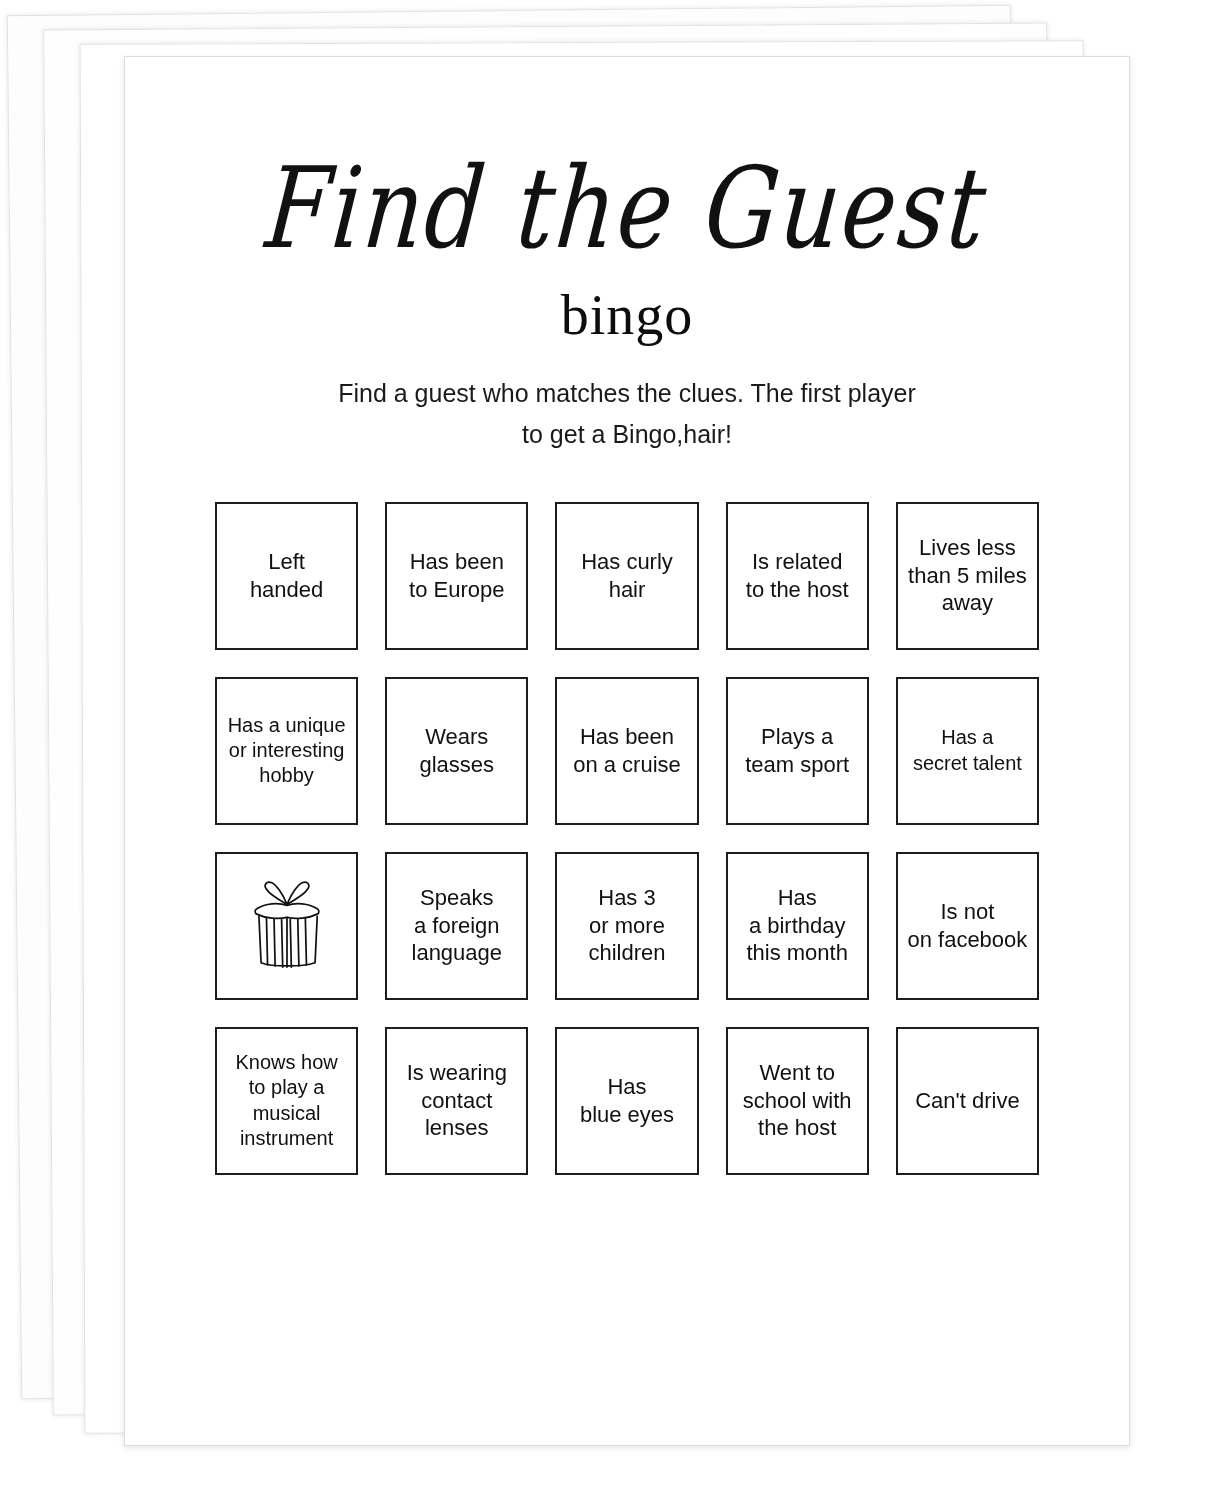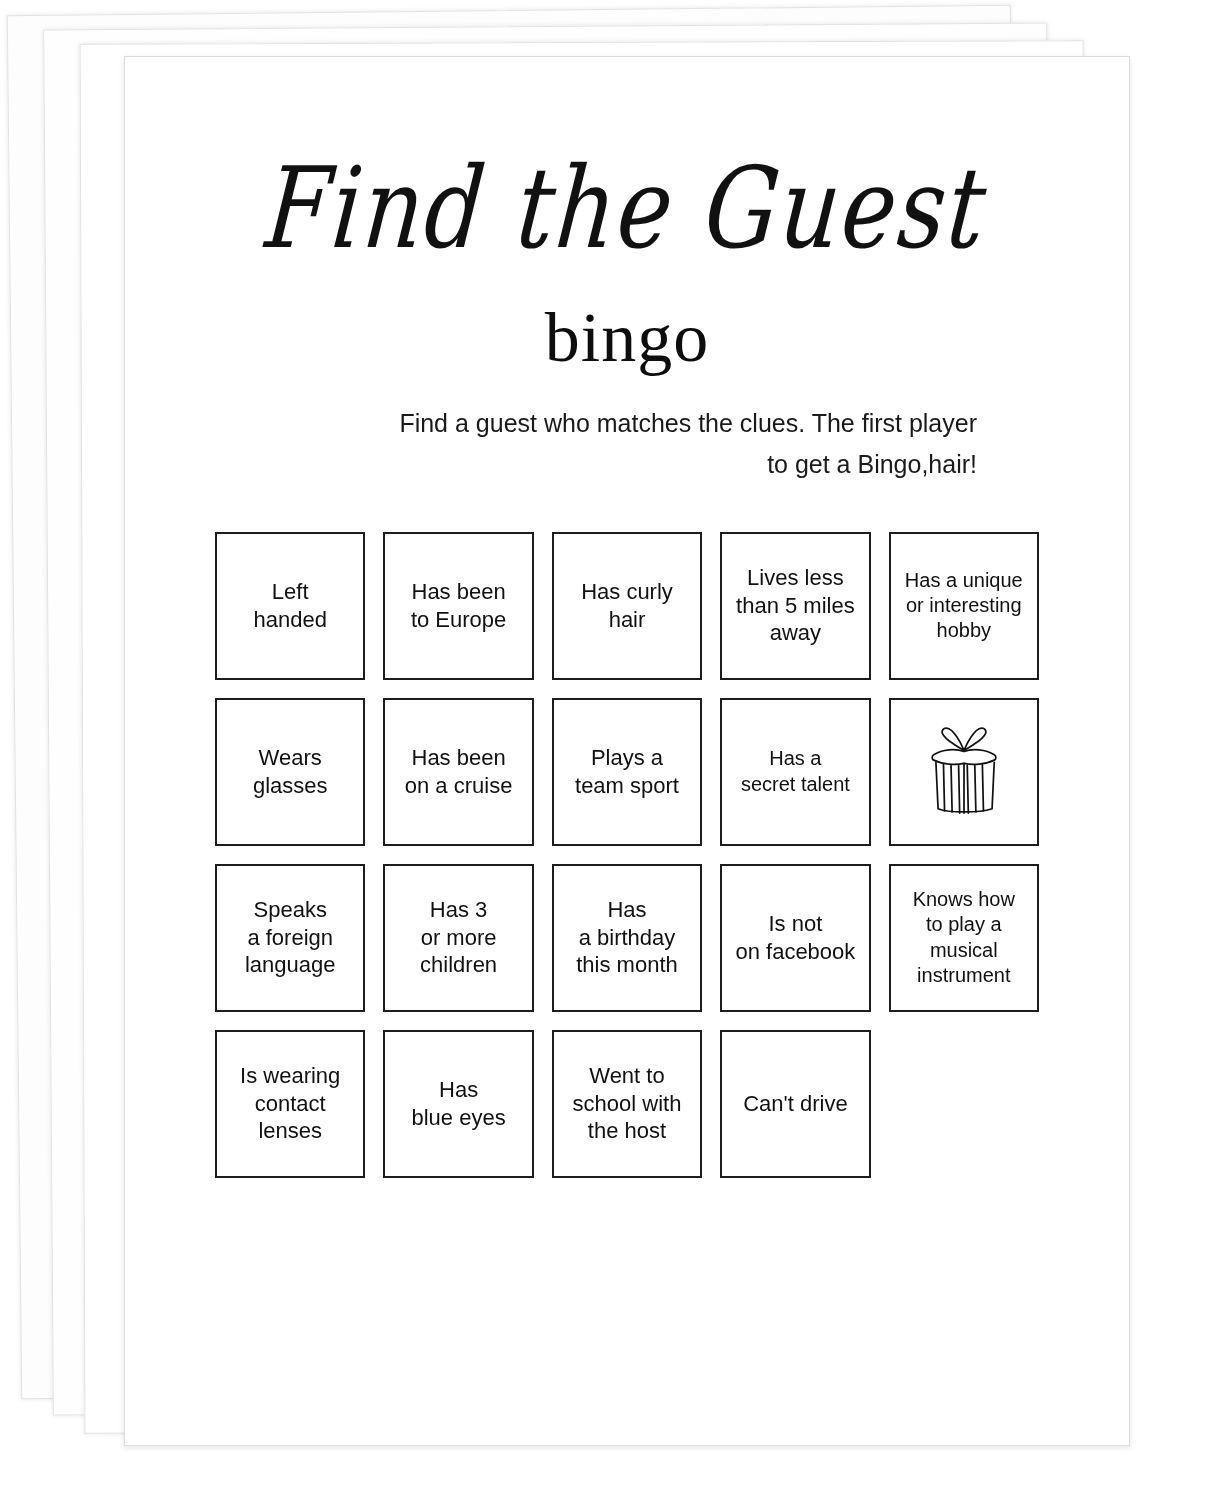--- a/index.html
+++ b/index.html
@@ -69,46 +69,47 @@
     font-size: 92px;
     line-height: 1.0;
     letter-spacing: 2px;
     color: #111111;
     transform: scaleY(1.22) skewX(-6deg);
     transform-origin: center;
   }
 
   .title-bingo {
     text-align: center;
-    margin-top: 48px;
+    margin-top: 32px;
     font-family: "Liberation Serif", serif;
-    font-size: 70px;
+    font-size: 56px;
     line-height: 1;
     letter-spacing: 1px;
     color: #0d0d0d;
   }
 
   .subtitle {
     margin: 30px auto 8px;
     width: 700px;
-    text-align: right;
+    text-align: center;
     font-family: "Liberation Sans", sans-serif;
     font-size: 25px;
     line-height: 1.65;
     color: #1a1a1a;
   }
 
   .grid {
     margin: 46px auto 0;
     width: 824px;
     display: grid;
     grid-template-columns: repeat(5, 1fr);
     grid-template-rows: repeat(5, 1fr);
     column-gap: 18px;
     row-gap: 18px;
+    gap: 27px;
   }
 
   .cell {
     border: 2px solid #1d1d1d;
     height: 148px;
     display: flex;
     align-items: center;
     justify-content: center;
     text-align: center;
     box-sizing: border-box;
@@ -153,20 +154,23 @@
 
     <div class="grid">
         <div class="cell">
           <span>Left<br>handed</span>
         </div>
         <div class="cell">
           <span>Has been<br>to Europe</span>
         </div>
         <div class="cell">
           <span>Has curly<br>hair</span>
+        </div>
+        <div class="cell">
+          <span>Is related<br>to the host</span>
         </div>
         <div class="cell">
           <span>Lives less<br>than 5 miles<br>away</span>
         </div>
         <div class="cell small">
           <span>Has a unique<br>or interesting<br>hobby</span>
         </div>
         <div class="cell">
           <span>Wears<br>glasses</span>
         </div>

